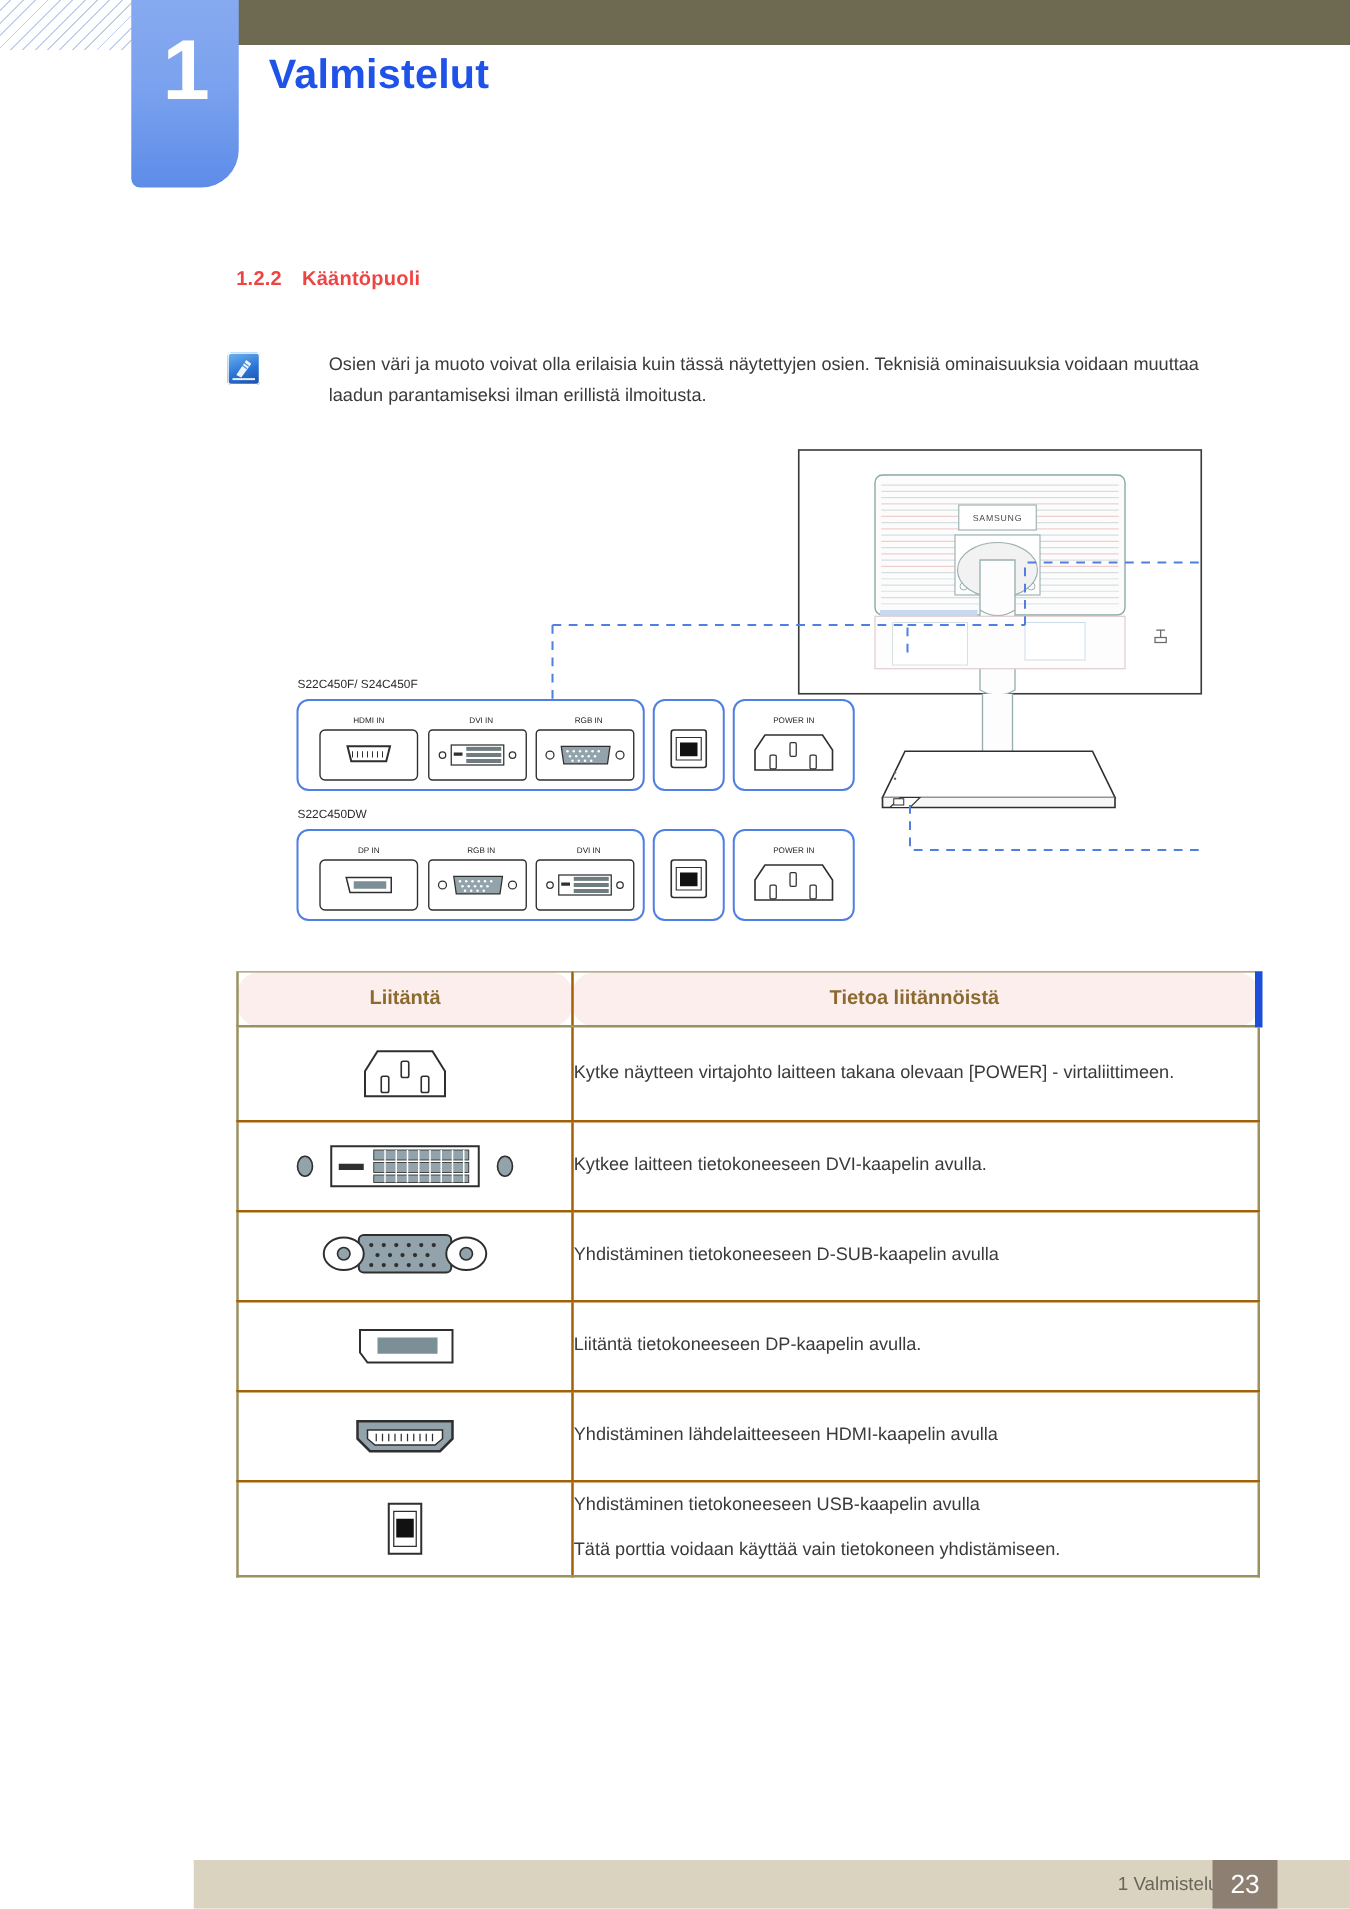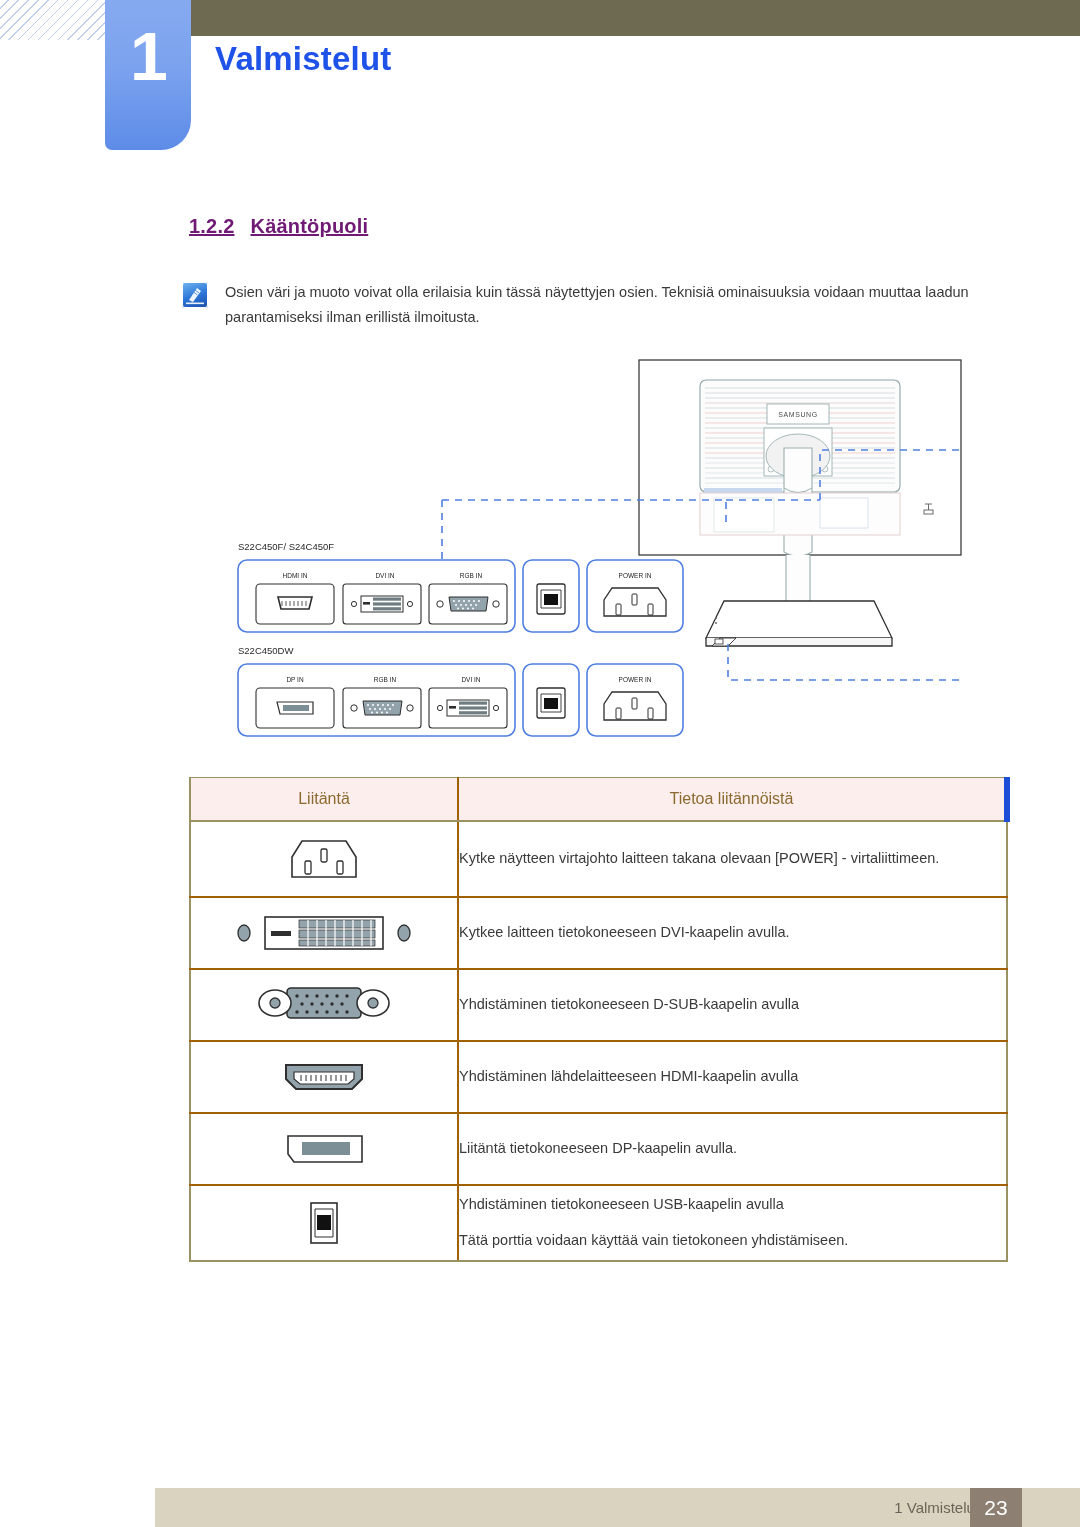--- a/index.html
+++ b/index.html
@@ -58,45 +58,44 @@
     font-size: 33px;
     font-weight: bold;
     color: #1f52e8;
     letter-spacing: .2px;
   }
 
   
   .section-heading {
     position: absolute;
     left: 189px; top: 215px;
-    font-size: 20px;
+    font-size: 16px;
     font-weight: bold;
-    color: #701a75;
+    color: #ef4444;
     letter-spacing: .2px;
-    text-decoration: underline;
   }
   .section-heading .num { margin-right: 16px; }
 
   
   .note {
     position: absolute;
     left: 182px; top: 280px;
     width: 790px;
   }
   .note-icon {
     position: absolute;
     left: 0; top: 2px;
     width: 26px; height: 26px;
     border-radius: 3px;
     background: linear-gradient(160deg, #6fb7f0 0%, #2b73d6 55%, #1b4fa8 100%);
     box-shadow: 0 0 0 1px #ffffff inset;
     overflow: hidden;
   }
   .note-text {
-    margin-left: 43px;
+    margin-left: 81px;
     font-size: 14.5px;
     line-height: 1.72;
     color: #3a3a3a;
   }
 
   
   .diagram {
     position: absolute;
     left: 180px; top: 352px;
     width: 830px; height: 410px;
@@ -112,24 +111,25 @@
     table-layout: fixed;
   }
   .conn-table th, .conn-table td {
     border: 2px solid #a16207;
     padding: 0;
   }
   .conn-table thead th {
     background: #fdeeee;
     color: #8a6a2f;
     font-size: 16px;
-    font-weight: normal;
+    font-weight: bold;
     height: 42px;
     border-top: 1px solid #9a9260;
     border-bottom: 2px solid #9a9260;
+    border-radius: 17px;
   }
   .conn-table thead th:first-child { border-left: 2px solid #9a9260; }
   .conn-table thead th:last-child  { border-right: 6px solid #1d4ed8; }
   .conn-table tbody td {
     vertical-align: middle;
   }
   .conn-table tbody tr td:first-child { border-left: 2px solid #9a9260; }
   .conn-table tbody tr td:last-child  { border-right: 2px solid #9a9260; }
   .conn-table tbody tr:last-child td  { border-bottom: 2px solid #9a9260; }
   .col-icon { width: 266px; text-align: center; }
@@ -513,20 +513,34 @@
       </td>
       <td class="cell-desc">
         <p>Yhdistäminen tietokoneeseen D-SUB-kaapelin avulla</p>
       </td>
     </tr>
 
     <tr>
       <td class="col-icon">
         <div class="icon-cell">
           <svg width="104" height="44" viewBox="0 0 104 44" aria-hidden="true">
+            <path d="M16 9 L90 9 L90 35 L22 35 L16 27 Z" fill="#ffffff" stroke="#2f2f2f" stroke-width="1.6"></path>
+            <rect x="30" y="15" width="48" height="13" fill="#7d8f96"></rect>
+          </svg>
+        </div>
+      </td>
+      <td class="cell-desc">
+        <p>Liitäntä tietokoneeseen DP-kaapelin avulla.</p>
+      </td>
+    </tr>
+
+    <tr>
+      <td class="col-icon">
+        <div class="icon-cell">
+          <svg width="104" height="44" viewBox="0 0 104 44" aria-hidden="true">
             <path d="M14 10 L90 10 L90 24 L80 34 L24 34 L14 24 Z" fill="#93a3ab" stroke="#2f2f2f" stroke-width="2"></path>
             <path d="M22 17 L82 17 L82 24 L76 29 L28 29 L22 24 Z" fill="#ffffff" stroke="#2f2f2f" stroke-width="1.2"></path>
             <g stroke="#2f2f2f" stroke-width="1">
               <line x1="29" y1="20" x2="29" y2="26"></line>
               <line x1="34" y1="20" x2="34" y2="26"></line>
               <line x1="39" y1="20" x2="39" y2="26"></line>
               <line x1="44" y1="20" x2="44" y2="26"></line>
               <line x1="49" y1="20" x2="49" y2="26"></line>
               <line x1="54" y1="20" x2="54" y2="26"></line>
               <line x1="59" y1="20" x2="59" y2="26"></line>
@@ -538,34 +552,20 @@
         </div>
       </td>
       <td class="cell-desc">
         <p>Yhdistäminen lähdelaitteeseen HDMI-kaapelin avulla</p>
       </td>
     </tr>
 
     <tr>
       <td class="col-icon">
         <div class="icon-cell">
-          <svg width="104" height="44" viewBox="0 0 104 44" aria-hidden="true">
-            <path d="M16 9 L90 9 L90 35 L22 35 L16 27 Z" fill="#ffffff" stroke="#2f2f2f" stroke-width="1.6"></path>
-            <rect x="30" y="15" width="48" height="13" fill="#7d8f96"></rect>
-          </svg>
-        </div>
-      </td>
-      <td class="cell-desc">
-        <p>Liitäntä tietokoneeseen DP-kaapelin avulla.</p>
-      </td>
-    </tr>
-
-    <tr>
-      <td class="col-icon">
-        <div class="icon-cell">
           <svg width="44" height="56" viewBox="0 0 44 56" aria-hidden="true">
             <rect x="9" y="8" width="26" height="40" fill="#ffffff" stroke="#2f2f2f" stroke-width="1.6"></rect>
             <path d="M13 14 L31 14 L31 42 L13 42 Z" fill="#ffffff" stroke="#2f2f2f" stroke-width="1"></path>
             <rect x="15" y="20" width="14" height="15" fill="#111111"></rect>
           </svg>
         </div>
       </td>
       <td class="cell-desc">
         <p>Yhdistäminen tietokoneeseen USB-kaapelin avulla</p>
         <p style="margin-top:10px;">Tätä porttia voidaan käyttää vain tietokoneen yhdistämiseen.</p>

